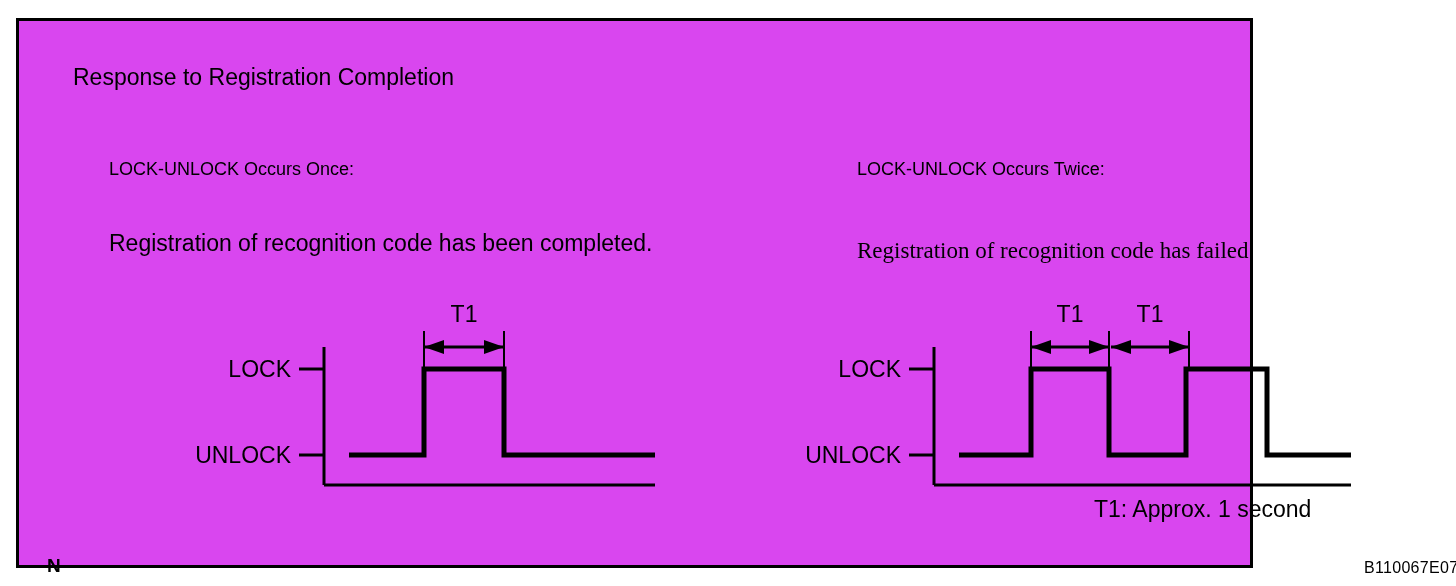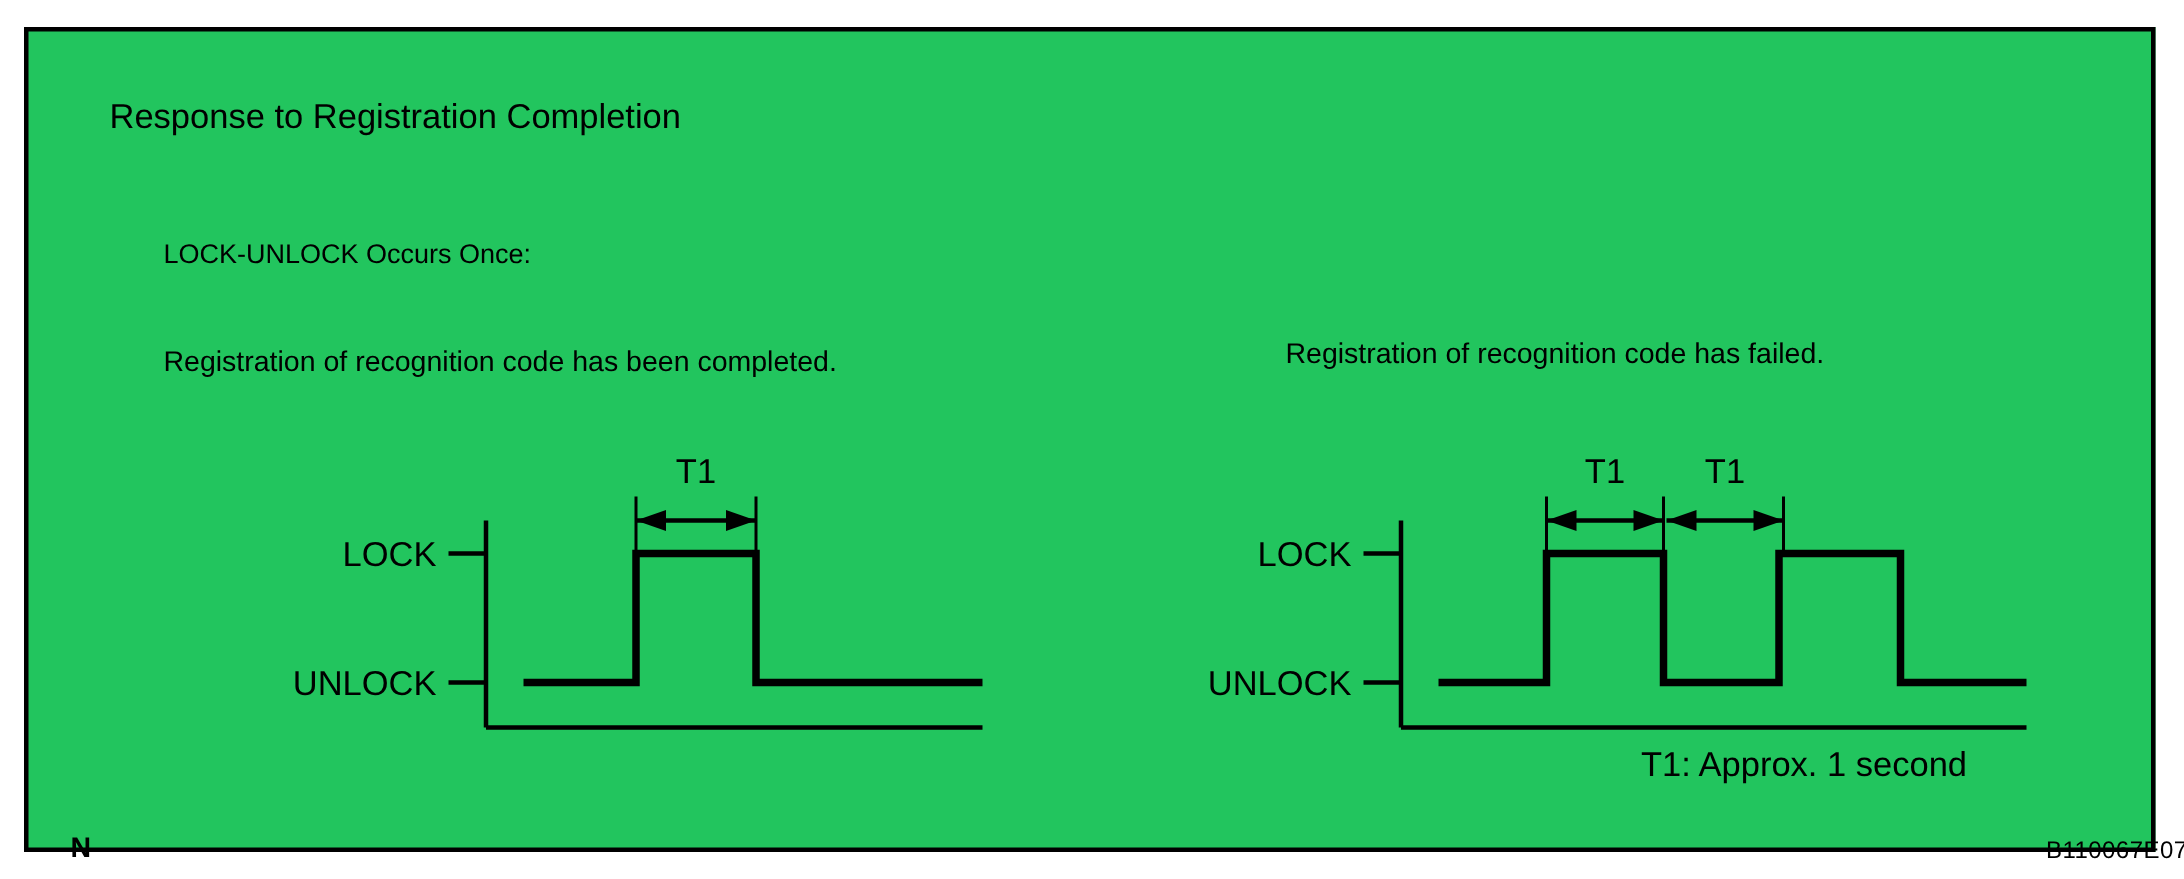--- a/index.html
+++ b/index.html
@@ -15,47 +15,47 @@
     position: relative;
     width: 1456px;
     height: 586px;
     background: #ffffff;
     overflow: hidden;
   }
   #frame {
     position: absolute;
     left: 16px;
     top: 18px;
-    width: 1421px;
+    width: 1237px;
     height: 550px;
     border: 3px solid #000000;
     box-sizing: border-box;
-    background: #22c55e;
+    background: #d946ef;
   }
   .txt {
     position: absolute;
     white-space: nowrap;
     color: #000000;
     line-height: 1;
   }
   #fig-title {
     left: 54px;
     top: 45px;
     font-size: 23px;
   }
   .col-heading {
     font-size: 18px;
   }
   .col-desc {
-    font-size: 19px;
+    font-size: 23px;
   }
   #heading-left  { left: 90px;  top: 139px; }
   #desc-left     { left: 90px;  top: 211px; }
   #heading-right { left: 838px; top: 139px; }
-  #desc-right    { left: 838px; top: 206px; }
+  #desc-right    { left: 838px; top: 218px; font-family: Liberation Serif, serif; }
 
   #note-right {
     left: 1075px;
     top: 477px;
     font-size: 23px;
   }
   #page-marker {
     left: 28px;
     top: 535px;
     font-size: 19px;
@@ -90,20 +90,21 @@
 
 <div id="page">
   <div id="frame">
 
     <div class="txt" id="fig-title">Response to Registration Completion</div>
 
     <div class="txt col-heading" id="heading-left">LOCK-UNLOCK Occurs Once:</div>
 
     <div class="txt col-desc" id="desc-left">Registration of recognition code has been completed.</div>
 
+    <div class="txt col-heading" id="heading-right">LOCK-UNLOCK Occurs Twice:</div>
 
     <div class="txt col-desc" id="desc-right">Registration of recognition code has failed.</div>
 
     <div class="chart" id="chart-left">
       <svg width="520" height="212" viewBox="0 0 520 212">
 
         <line x1="165" y1="58" x2="165" y2="196" stroke="#000" stroke-width="3"></line>
 
         <line x1="165" y1="196" x2="496" y2="196" stroke="#000" stroke-width="3"></line>
 

